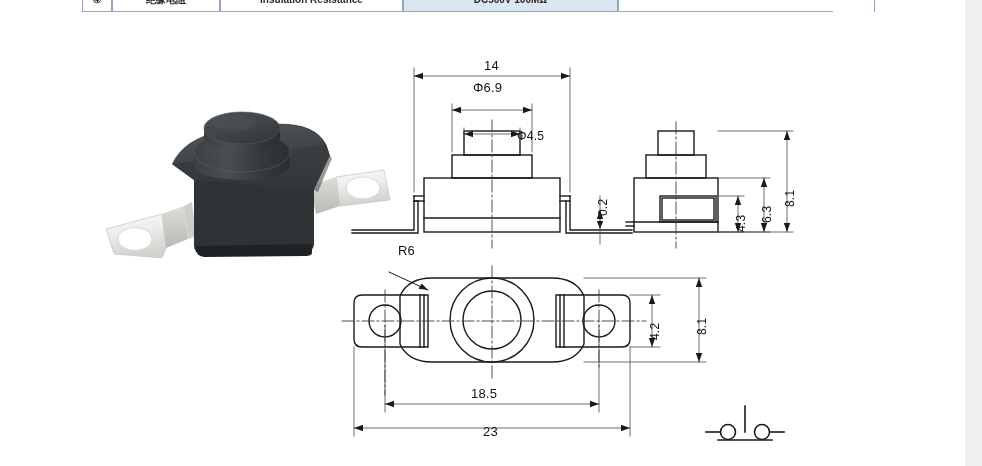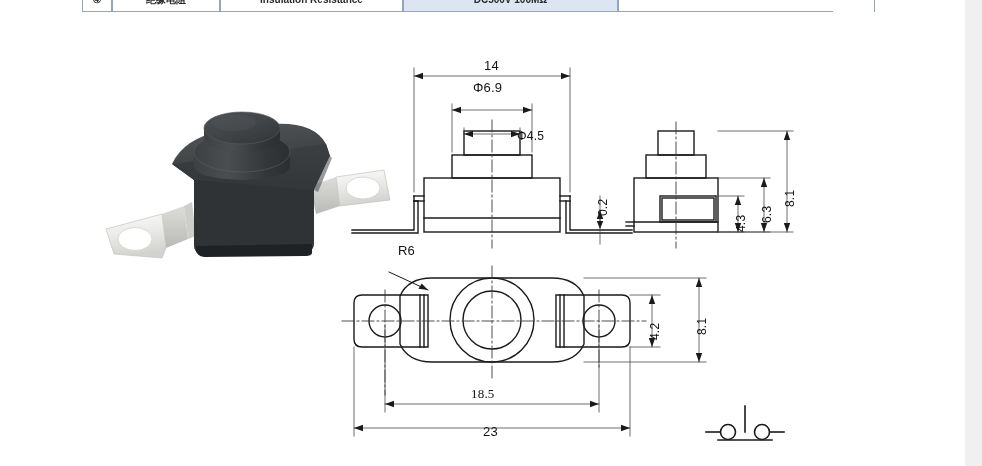--- a/index.html
+++ b/index.html
@@ -285,21 +285,21 @@
     <span class="lbl" style="left:484px;top:58px;">14</span>
     <span class="lbl" style="left:473px;top:80px;">Φ6.9</span>
     <span class="lbl" style="left:473px;top:129px;font-size:12px;margin-left:44px;">Φ4.5</span>
     <span class="lbl vert" style="left:596px;top:216px;font-size:12px;">0.2</span>
 
     <span class="lbl vert" style="left:734px;top:232px;font-size:12px;">4.3</span>
     <span class="lbl vert" style="left:760px;top:223px;font-size:12px;">6.3</span>
     <span class="lbl vert" style="left:783px;top:207px;font-size:12px;">8.1</span>
 
     <span class="lbl" style="left:384px;top:243px;margin-left:14px;">R6</span>
-    <span class="lbl" style="left:471px;top:386px;font-family:Liberation Serif, serif;">18.5</span>
+    <span class="lbl" style="left:471px;top:386px;">18.5</span>
     <span class="lbl" style="left:483px;top:424px;">23</span>
     <span class="lbl vert" style="left:648px;top:340px;font-size:12px;">4.2</span>
     <span class="lbl vert" style="left:695px;top:335px;font-size:12px;">8.1</span>
   </div>
 
 </div>
 
 <div class="right-margin"></div>
 
 </body></html>

